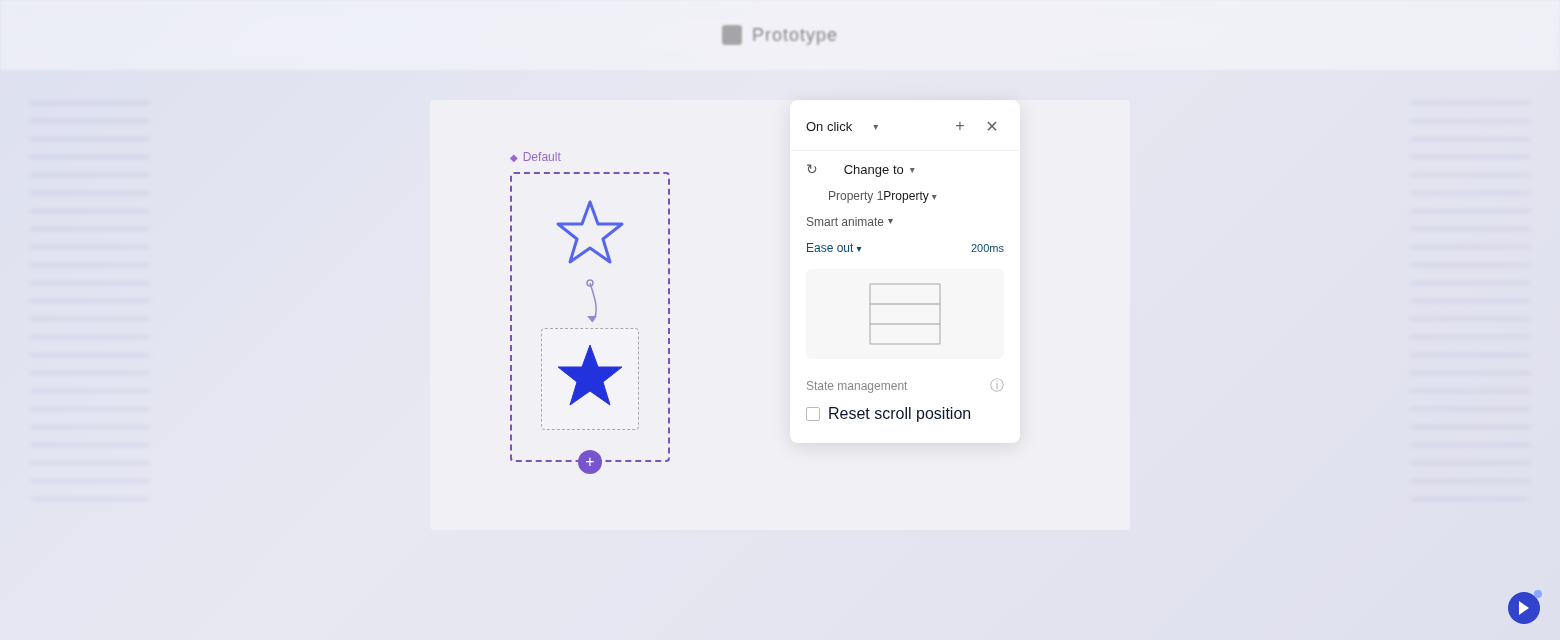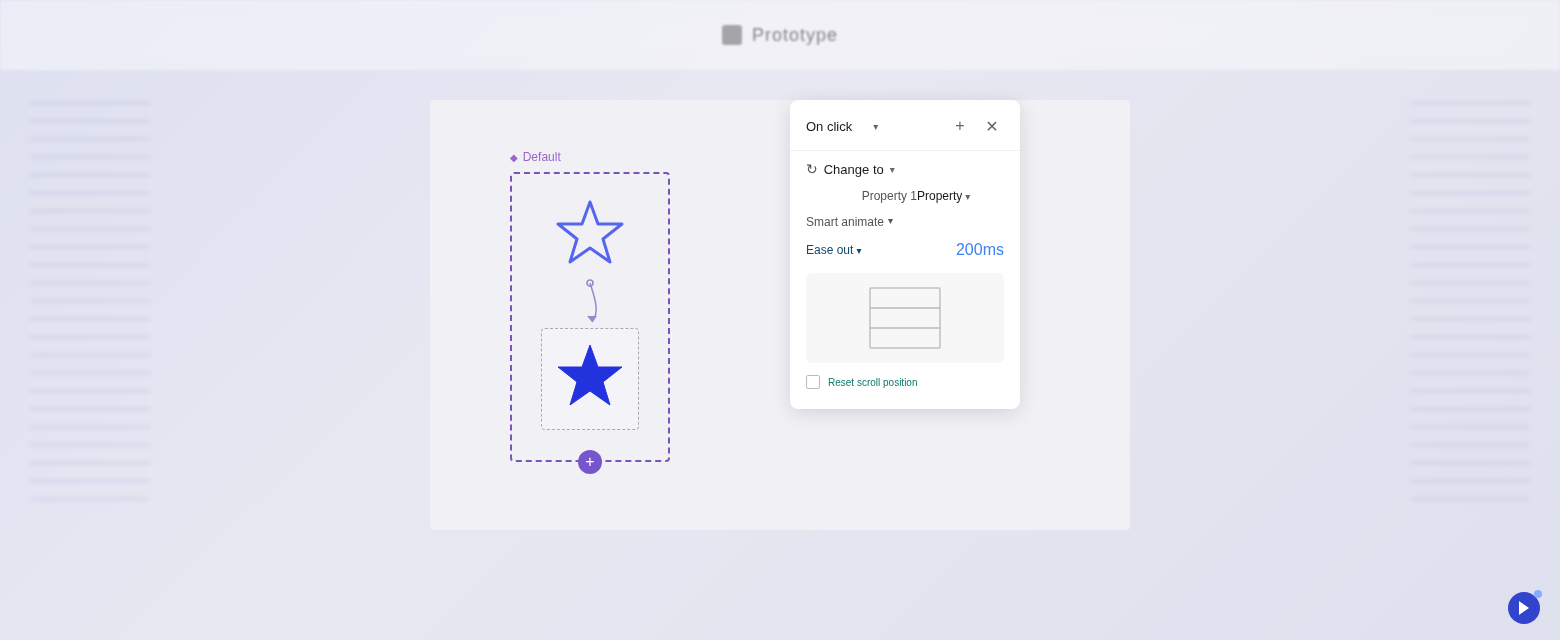--- a/index.html
+++ b/index.html
@@ -216,31 +216,32 @@
       padding: 10px 16px 6px;
     }
     .change-to-icon {
       font-size: 14px;
       color: #555;
     }
     .change-to-label {
       font-size: 13px;
       color: #1a1a1a;
       font-weight: 500;
+      margin-left: 20px;
     }
     .change-to-chevron {
       font-size: 10px;
       color: #666;
     }
 
     
     .property-row {
       display: flex;
       align-items: center;
-      justify-content: center;
+      justify-content: flex-start;
       padding: 6px 16px 6px 38px;
     }
     .property-label {
       font-size: 12px;
       color: #555;
     }
     .property-value {
       display: flex;
       align-items: center;
       gap: 3px;
@@ -276,22 +277,22 @@
       align-items: center;
       gap: 3px;
       font-size: 12px;
       color: #0c4a6e;
       cursor: pointer;
     }
     .ease-chevron {
       font-size: 10px;
     }
     .ease-duration {
-      font-size: 16px;
-      color: #3b82f6;
+      font-size: 11px;
+      color: #0c4a6e;
     }
 
     
     .easing-preview {
       margin: 8px 16px;
       background: #f7f7f7;
       border-radius: 6px;
       height: 90px;
       display: flex;
       align-items: center;
@@ -329,22 +330,22 @@
     .checkbox {
       width: 14px;
       height: 14px;
       border: 1.5px solid #bbb;
       border-radius: 2px;
       background: white;
       cursor: pointer;
       flex-shrink: 0;
     }
     .reset-label {
-      font-size: 10px;
-      color: #0f766e;
+      font-size: 16px;
+      color: #0f172a;
     }
 
     
     .bottom-logo {
       position: absolute;
       bottom: 16px;
       right: 20px;
     }
     .logo-circle {
       width: 32px;
@@ -465,20 +466,24 @@
 
       <line x1="5" y1="25" x2="75" y2="25" stroke="#ddd" stroke-width="0.5"></line>
       <line x1="5" y1="45" x2="75" y2="45" stroke="#ddd" stroke-width="0.5"></line>
 
       <rect x="5" y="5" width="70" height="20" fill="none" stroke="#bbb" stroke-width="1"></rect>
       <rect x="5" y="25" width="70" height="20" fill="none" stroke="#bbb" stroke-width="1"></rect>
       <rect x="5" y="45" width="70" height="20" fill="none" stroke="#bbb" stroke-width="1"></rect>
     </svg>
   </div>
 
+  <div class="state-mgmt-row">
+    <span class="state-mgmt-label">State management</span>
+    <span class="info-icon">ⓘ</span>
+  </div>
 
   <div class="reset-scroll-row">
     <div class="checkbox"></div>
     <span class="reset-label">Reset scroll position</span>
   </div>
 
 </div>
 
 <div class="bottom-logo">
   <div style="position:relative;width:32px;height:32px;">

